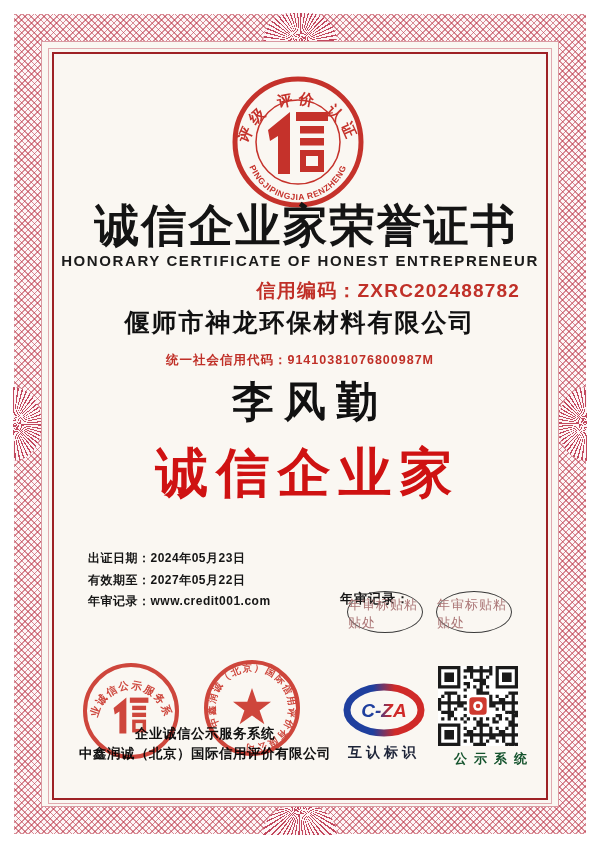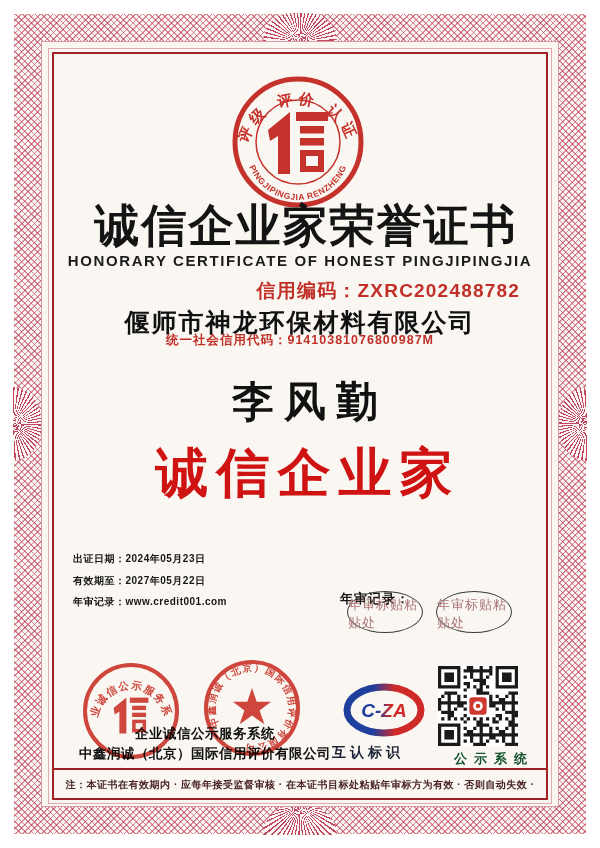--- a/index.html
+++ b/index.html
@@ -25,42 +25,42 @@
   .fan-right{right:13px;top:387px;border-radius:100% 0 0 100% / 50% 0 0 50%;background:repeating-conic-gradient(from 180deg at 100% 50%, #c2485e 0 2.5deg, #fdf5f6 2.5deg 7deg);}
 
   .abs{position:absolute;}
   .ctr{left:0;width:600px;text-align:center;}
 
   .emblem{left:228px;top:72px;width:140px;height:140px;}
   .title{top:196px;font-size:45px;font-weight:900;letter-spacing:2px;color:#141414;margin-left:6px;}
   .subtitle{top:252px;font-size:15px;font-weight:bold;letter-spacing:1.6px;color:#1b1b1b;}
   .credit{top:278px;right:80px;font-size:19px;font-weight:bold;letter-spacing:1.2px;color:#c03028;}
   .company{top:306px;font-size:25px;font-weight:900;letter-spacing:2px;color:#111;}
-  .uscc{top:332px;font-size:12.5px;font-weight:bold;letter-spacing:1px;color:#c03028;}
+  .uscc{top:352px;font-size:12.5px;font-weight:bold;letter-spacing:1px;color:#c03028;}
   .person{top:374px;font-size:42px;font-weight:900;letter-spacing:10px;padding-left:10px;color:#111;}
   .award{top:438px;font-size:53px;font-weight:900;letter-spacing:8px;padding-left:8px;color:#cf1212;}
 
-  .details{left:73px;top:548px;font-size:10px;font-weight:bold;color:#151515;}
+  .details{left:88px;top:548px;font-size:12px;font-weight:bold;color:#151515;}
   .details .row{height:21.5px;line-height:21.5px;letter-spacing:0.5px;white-space:nowrap;}
 
   .annual-label{left:340px;top:566px;font-size:13px;font-weight:bold;color:#151515;letter-spacing:1px;margin-top:24px;}
   .oval{width:74px;height:40px;border:1.5px solid #3a3a3a;border-radius:50%;display:flex;align-items:flex-end;justify-content:center;
         font-size:13px;color:#aa7575;letter-spacing:1px;background:transparent;}
   .oval1{left:347px;top:591px;}
   .oval2{left:436px;top:591px;}
 
   .org-lines{left:45px;top:724px;width:320px;text-align:center;color:#111;}
   .org-lines div{font-size:13.5px;font-weight:900;line-height:20px;letter-spacing:0.5px;white-space:nowrap;}
 
   .seal{mix-blend-mode:multiply;opacity:.93;}
   .seal-left{left:81px;top:661px;width:100px;height:100px;}
   .seal-right{left:202px;top:658px;width:100px;height:100px;}
 
   .cza{left:342px;top:682px;width:84px;height:56px;}
-  .mutual-label{left:332px;top:744px;width:104px;text-align:left;font-size:14px;font-weight:900;letter-spacing:4px;color:#1d2438;}
+  .mutual-label{left:332px;top:744px;width:104px;text-align:center;font-size:14px;font-weight:900;letter-spacing:4px;color:#1d2438;}
   .qr{left:438px;top:666px;width:80px;height:80px;}
   .qr-label{left:422px;top:750px;width:112px;text-align:right;font-size:13px;font-weight:900;letter-spacing:7px;color:#14532d;}
 
   .note{left:52px;right:52px;top:768px;height:30px;border-top:2px solid #9e2226;
         display:flex;align-items:center;justify-content:center;
         font-size:10px;font-weight:bold;color:#4a2424;letter-spacing:0.5px;white-space:nowrap;}
 </style>
 </head>
 <body>
 
@@ -91,21 +91,21 @@
     <text font-size="15" font-weight="bold" fill="#c5322b" letter-spacing="5">
       <textPath href="#emblem-arc-top" startOffset="50%" text-anchor="middle">评级 评价 认证</textPath>
     </text>
     <text font-size="8.5" font-weight="bold" fill="#c5322b" letter-spacing="0.6">
       <textPath href="#emblem-arc-bottom" startOffset="50%" text-anchor="middle">PINGJIPINGJIA RENZHENG</textPath>
     </text>
     <use href="#xin-glyph" fill="#c5322b" transform="scale(1.0)"></use>
   </svg>
 
   <div class="abs ctr title">诚信企业家荣誉证书</div>
-  <div class="abs ctr subtitle">HONORARY CERTIFICATE OF HONEST PINGJIPINGJIA</div>
+  <div class="abs ctr subtitle">HONORARY CERTIFICATE OF HONEST ENTREPRENEUR</div>
 
   <div class="abs credit">
     <span>信用编码：</span><span>ZXRC202488782</span>
   </div>
 
   <div class="abs ctr company">偃师市神龙环保材料有限公司</div>
   <div class="abs ctr uscc">
     <span>统一社会信用代码：</span><span>91410381076800987M</span>
   </div>
 
@@ -175,14 +175,13 @@
 
   <svg class="abs qr" viewBox="0 0 25 25">
     <rect x="0" y="0" width="25" height="25" fill="#ffffff"></rect>
     <path id="qr-modules" fill="#1a1a1a" fill-rule="evenodd" d="M9 0h1v1h-1zM10 0h1v1h-1zM13 0h1v1h-1zM16 0h1v1h-1zM8 1h1v1h-1zM9 1h1v1h-1zM10 1h1v1h-1zM11 1h1v1h-1zM12 1h1v1h-1zM13 1h1v1h-1zM14 1h1v1h-1zM15 1h1v1h-1zM16 1h1v1h-1zM10 2h1v1h-1zM13 2h1v1h-1zM16 2h1v1h-1zM8 3h1v1h-1zM10 3h1v1h-1zM13 3h1v1h-1zM15 3h1v1h-1zM11 4h1v1h-1zM12 4h1v1h-1zM13 4h1v1h-1zM14 4h1v1h-1zM8 5h1v1h-1zM9 5h1v1h-1zM13 5h1v1h-1zM14 5h1v1h-1zM9 6h1v1h-1zM11 6h1v1h-1zM13 6h1v1h-1zM15 6h1v1h-1zM8 7h1v1h-1zM12 7h1v1h-1zM13 7h1v1h-1zM2 8h1v1h-1zM3 8h1v1h-1zM4 8h1v1h-1zM5 8h1v1h-1zM12 8h1v1h-1zM13 8h1v1h-1zM14 8h1v1h-1zM15 8h1v1h-1zM22 8h1v1h-1zM23 8h1v1h-1zM24 8h1v1h-1zM1 9h1v1h-1zM3 9h1v1h-1zM6 9h1v1h-1zM8 9h1v1h-1zM16 9h1v1h-1zM18 9h1v1h-1zM21 9h1v1h-1zM23 9h1v1h-1zM0 10h1v1h-1zM3 10h1v1h-1zM6 10h1v1h-1zM16 10h1v1h-1zM19 10h1v1h-1zM20 10h1v1h-1zM23 10h1v1h-1zM0 11h1v1h-1zM1 11h1v1h-1zM2 11h1v1h-1zM3 11h1v1h-1zM4 11h1v1h-1zM5 11h1v1h-1zM6 11h1v1h-1zM7 11h1v1h-1zM8 11h1v1h-1zM16 11h1v1h-1zM17 11h1v1h-1zM18 11h1v1h-1zM19 11h1v1h-1zM20 11h1v1h-1zM21 11h1v1h-1zM22 11h1v1h-1zM23 11h1v1h-1zM24 11h1v1h-1zM0 12h1v1h-1zM3 12h1v1h-1zM6 12h1v1h-1zM7 12h1v1h-1zM16 12h1v1h-1zM17 12h1v1h-1zM20 12h1v1h-1zM23 12h1v1h-1zM0 13h1v1h-1zM3 13h1v1h-1zM5 13h1v1h-1zM8 13h1v1h-1zM18 13h1v1h-1zM20 13h1v1h-1zM23 13h1v1h-1zM1 14h1v1h-1zM2 14h1v1h-1zM3 14h1v1h-1zM4 14h1v1h-1zM21 14h1v1h-1zM22 14h1v1h-1zM23 14h1v1h-1zM24 14h1v1h-1zM3 15h1v1h-1zM4 15h1v1h-1zM8 15h1v1h-1zM18 15h1v1h-1zM19 15h1v1h-1zM23 15h1v1h-1zM24 15h1v1h-1zM1 16h1v1h-1zM3 16h1v1h-1zM5 16h1v1h-1zM7 16h1v1h-1zM9 16h1v1h-1zM11 16h1v1h-1zM13 16h1v1h-1zM15 16h1v1h-1zM17 16h1v1h-1zM19 16h1v1h-1zM21 16h1v1h-1zM23 16h1v1h-1zM8 17h1v1h-1zM12 17h1v1h-1zM13 17h1v1h-1zM17 17h1v1h-1zM18 17h1v1h-1zM22 17h1v1h-1zM23 17h1v1h-1zM12 18h1v1h-1zM13 18h1v1h-1zM14 18h1v1h-1zM15 18h1v1h-1zM22 18h1v1h-1zM23 18h1v1h-1zM24 18h1v1h-1zM8 19h1v1h-1zM11 19h1v1h-1zM13 19h1v1h-1zM16 19h1v1h-1zM18 19h1v1h-1zM21 19h1v1h-1zM23 19h1v1h-1zM9 20h1v1h-1zM10 20h1v1h-1zM13 20h1v1h-1zM16 20h1v1h-1zM19 20h1v1h-1zM20 20h1v1h-1zM23 20h1v1h-1zM8 21h1v1h-1zM9 21h1v1h-1zM10 21h1v1h-1zM11 21h1v1h-1zM12 21h1v1h-1zM13 21h1v1h-1zM14 21h1v1h-1zM15 21h1v1h-1zM16 21h1v1h-1zM17 21h1v1h-1zM18 21h1v1h-1zM19 21h1v1h-1zM20 21h1v1h-1zM21 21h1v1h-1zM22 21h1v1h-1zM23 21h1v1h-1zM24 21h1v1h-1zM10 22h1v1h-1zM13 22h1v1h-1zM16 22h1v1h-1zM17 22h1v1h-1zM20 22h1v1h-1zM23 22h1v1h-1zM8 23h1v1h-1zM10 23h1v1h-1zM13 23h1v1h-1zM15 23h1v1h-1zM18 23h1v1h-1zM20 23h1v1h-1zM23 23h1v1h-1zM11 24h1v1h-1zM12 24h1v1h-1zM13 24h1v1h-1zM14 24h1v1h-1zM21 24h1v1h-1zM22 24h1v1h-1zM23 24h1v1h-1zM24 24h1v1h-1zM0 0h7v7h-7z M1 1v5h5v-5z M2 2h3v3h-3zM18 0h7v7h-7z M19 1v5h5v-5z M20 2h3v3h-3zM0 18h7v7h-7z M1 19v5h5v-5z M2 20h3v3h-3z"></path>
     <rect x="9.8" y="9.8" width="5.4" height="5.4" rx="1" fill="#cf3a30"></rect>
     <circle cx="12.5" cy="12.5" r="1.5" fill="#fff"></circle>
     <circle cx="12.5" cy="12.5" r="0.7" fill="#cf3a30"></circle>
   </svg>
   <div class="abs qr-label">公示系统</div>
 
-  <div class="abs note">注：本证书在有效期内 · 应每年接受监督审核 · 在本证书目标处粘贴年审标方为有效 · 否则自动失效 ·</div>
 </div>
 
 </body></html>

